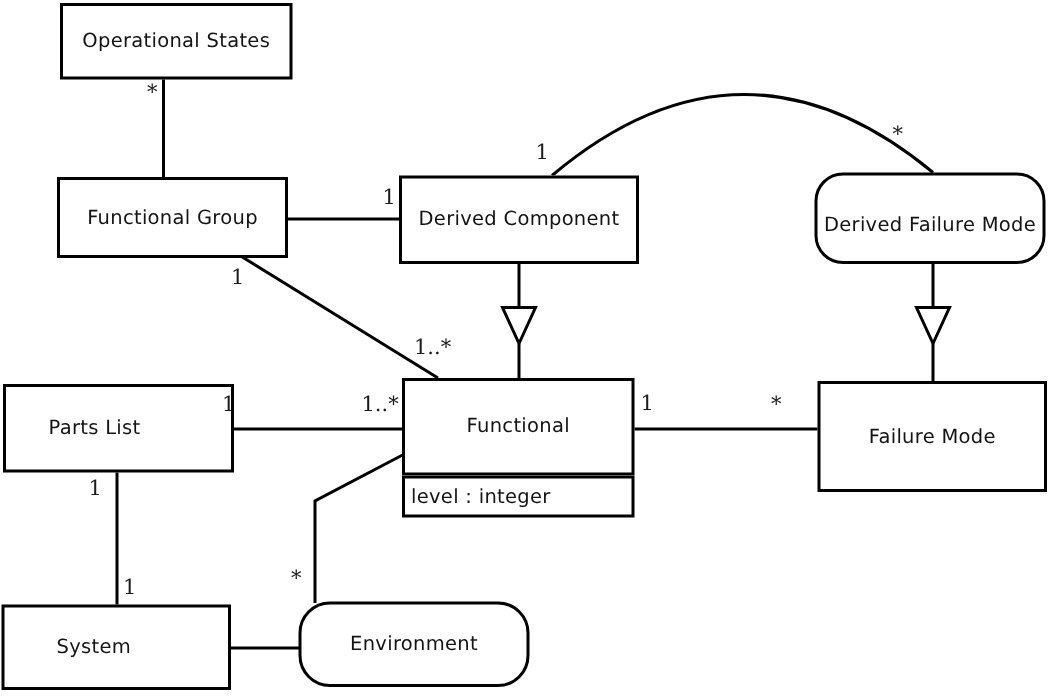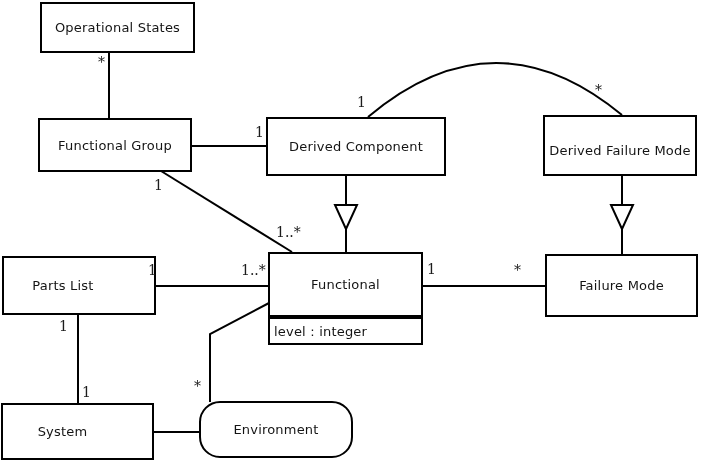--- a/index.html
+++ b/index.html
@@ -50,40 +50,40 @@
   </svg>
 
   <div class="box" style="left:40px;top:2px;width:155px;height:51px;">
     <span class="lbl">Operational States</span>
   </div>
 
   <div class="box" style="left:38px;top:118px;width:154px;height:54px;">
     <span class="lbl">Functional Group</span>
   </div>
 
-  <div class="box" style="left:266px;top:117px;width:180px;height:59px;">
+  <div class="box" style="left:266px;top:117px;width:160px;height:59px;">
     <span class="lbl">Derived Component</span>
   </div>
 
-  <div class="box" style="left:543px;top:115px;width:154px;height:61px;">
+  <div class="box" style="left:543px;top:115px;width:154px;height:61px;border-radius:19px;">
     <span class="lbl" style="margin-top:10px;">Derived Failure Mode</span>
   </div>
 
   <div class="box shiftL16" style="left:2px;top:256px;width:154px;height:59px;">
     <span class="lbl">Parts List</span>
   </div>
 
   <div class="box" style="left:268px;top:252px;width:155px;height:65px;">
     <span class="lbl">Functional</span>
   </div>
   <div class="box attr" style="left:268px;top:317px;width:155px;height:28px;">
     <span class="lbl">level : integer</span>
   </div>
 
-  <div class="box" style="left:545px;top:254px;width:153px;height:63px;">
+  <div class="box" style="left:545px;top:254px;width:153px;height:74px;">
     <span class="lbl">Failure Mode</span>
   </div>
 
   <div class="box shiftL15" style="left:1px;top:403px;width:153px;height:57px;">
     <span class="lbl">System</span>
   </div>
 
   <div class="box" style="left:199px;top:401px;width:154px;height:57px;border-radius:21px;">
     <span class="lbl">Environment</span>
   </div>

